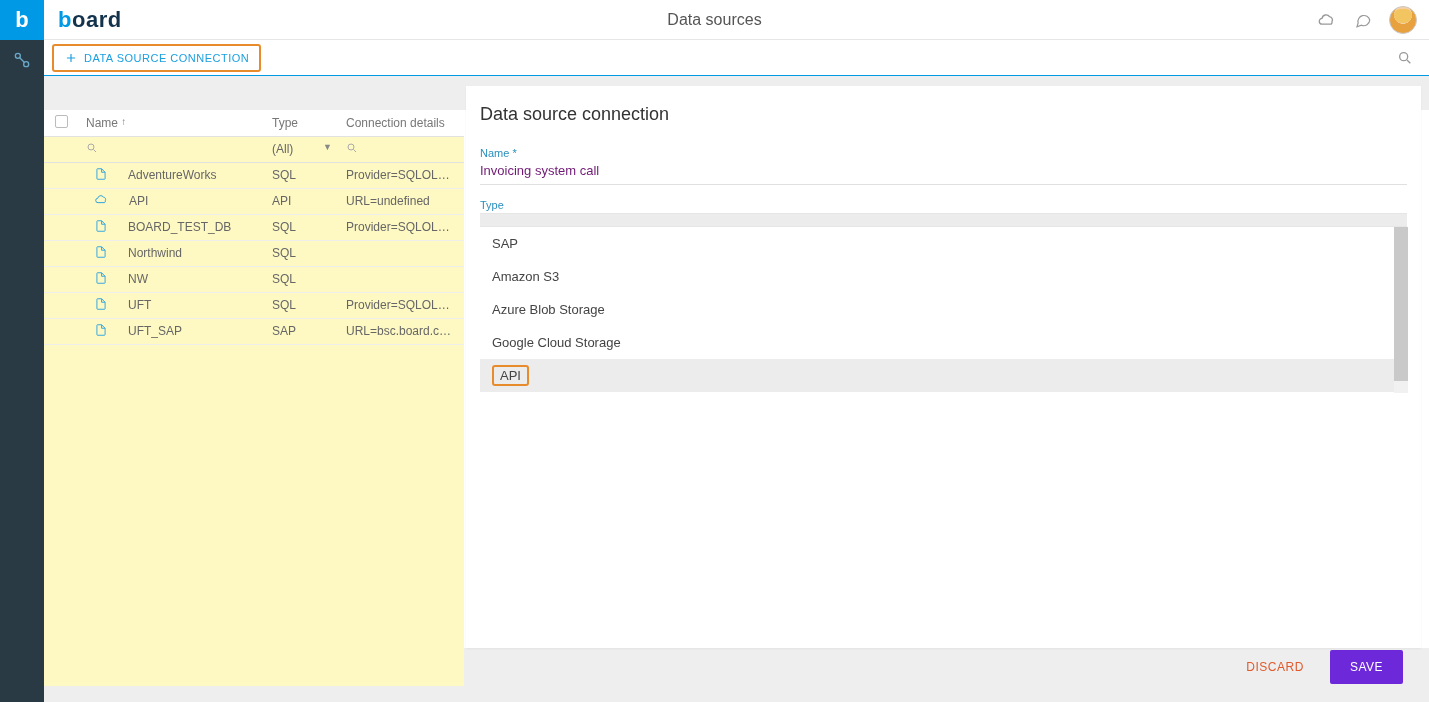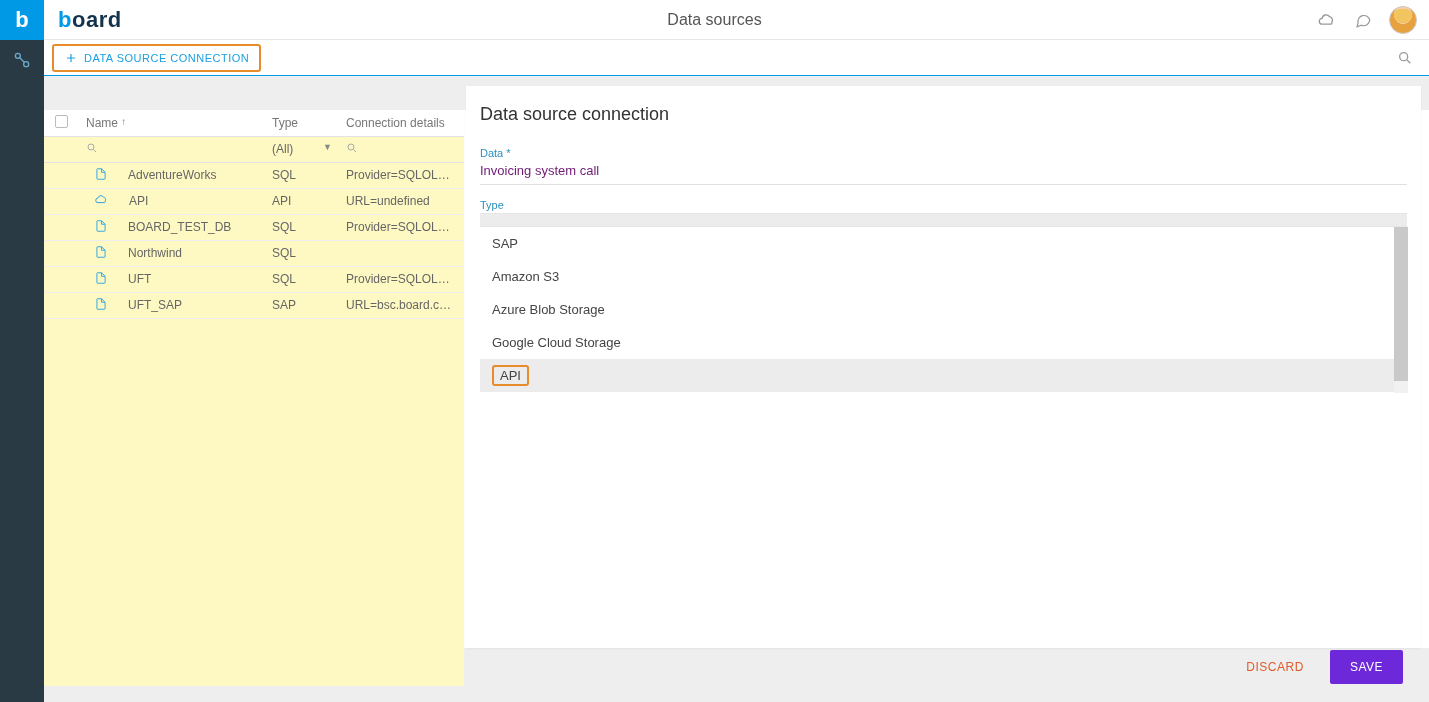--- a/index.html
+++ b/index.html
@@ -202,20 +202,34 @@
           <td class="col-conn"></td>
         </tr>
         <tr>
           <td class="col-check"></td>
           <td class="col-name">
             <div class="cell-name">
               <span class="file-ico"><svg width="14" height="14" viewBox="0 0 24 24" fill="none" stroke="#2aa3df" stroke-width="1.6">
                   <path d="M13 3H6a1 1 0 0 0-1 1v16a1 1 0 0 0 1 1h12a1 1 0 0 0 1-1V9z"></path>
                   <path d="M13 3v6h6"></path>
                 </svg></span>
+              <span>NW</span>
+            </div>
+          </td>
+          <td class="col-type">SQL</td>
+          <td class="col-conn"></td>
+        </tr>
+        <tr>
+          <td class="col-check"></td>
+          <td class="col-name">
+            <div class="cell-name">
+              <span class="file-ico"><svg width="14" height="14" viewBox="0 0 24 24" fill="none" stroke="#2aa3df" stroke-width="1.6">
+                  <path d="M13 3H6a1 1 0 0 0-1 1v16a1 1 0 0 0 1 1h12a1 1 0 0 0 1-1V9z"></path>
+                  <path d="M13 3v6h6"></path>
+                </svg></span>
               <span>UFT</span>
             </div>
           </td>
           <td class="col-type">SQL</td>
           <td class="col-conn">Provider=SQLOLEDB;D</td>
         </tr>
         <tr>
           <td class="col-check"></td>
           <td class="col-name">
             <div class="cell-name">
@@ -229,21 +243,21 @@
           <td class="col-type">SAP</td>
           <td class="col-conn">URL=bsc.board.com:8</td>
         </tr>
       </tbody>
   </table>
 </div>
 
 <div class="panel">
   <h2>Data source connection</h2>
   <div class="field">
-    <div class="field-label">Data *</div>
+    <div class="field-label">Name *</div>
     <input class="field-input" value="Invoicing system call" style="">
   </div>
   <div class="field" style="margin-bottom:0;">
     <div class="field-label">Type</div>
     <div class="type-bar"></div>
   </div>
   <div class="dropdown">
     <div class="dd-scroll">
         <div class="dd-thumb"></div>
       </div>

